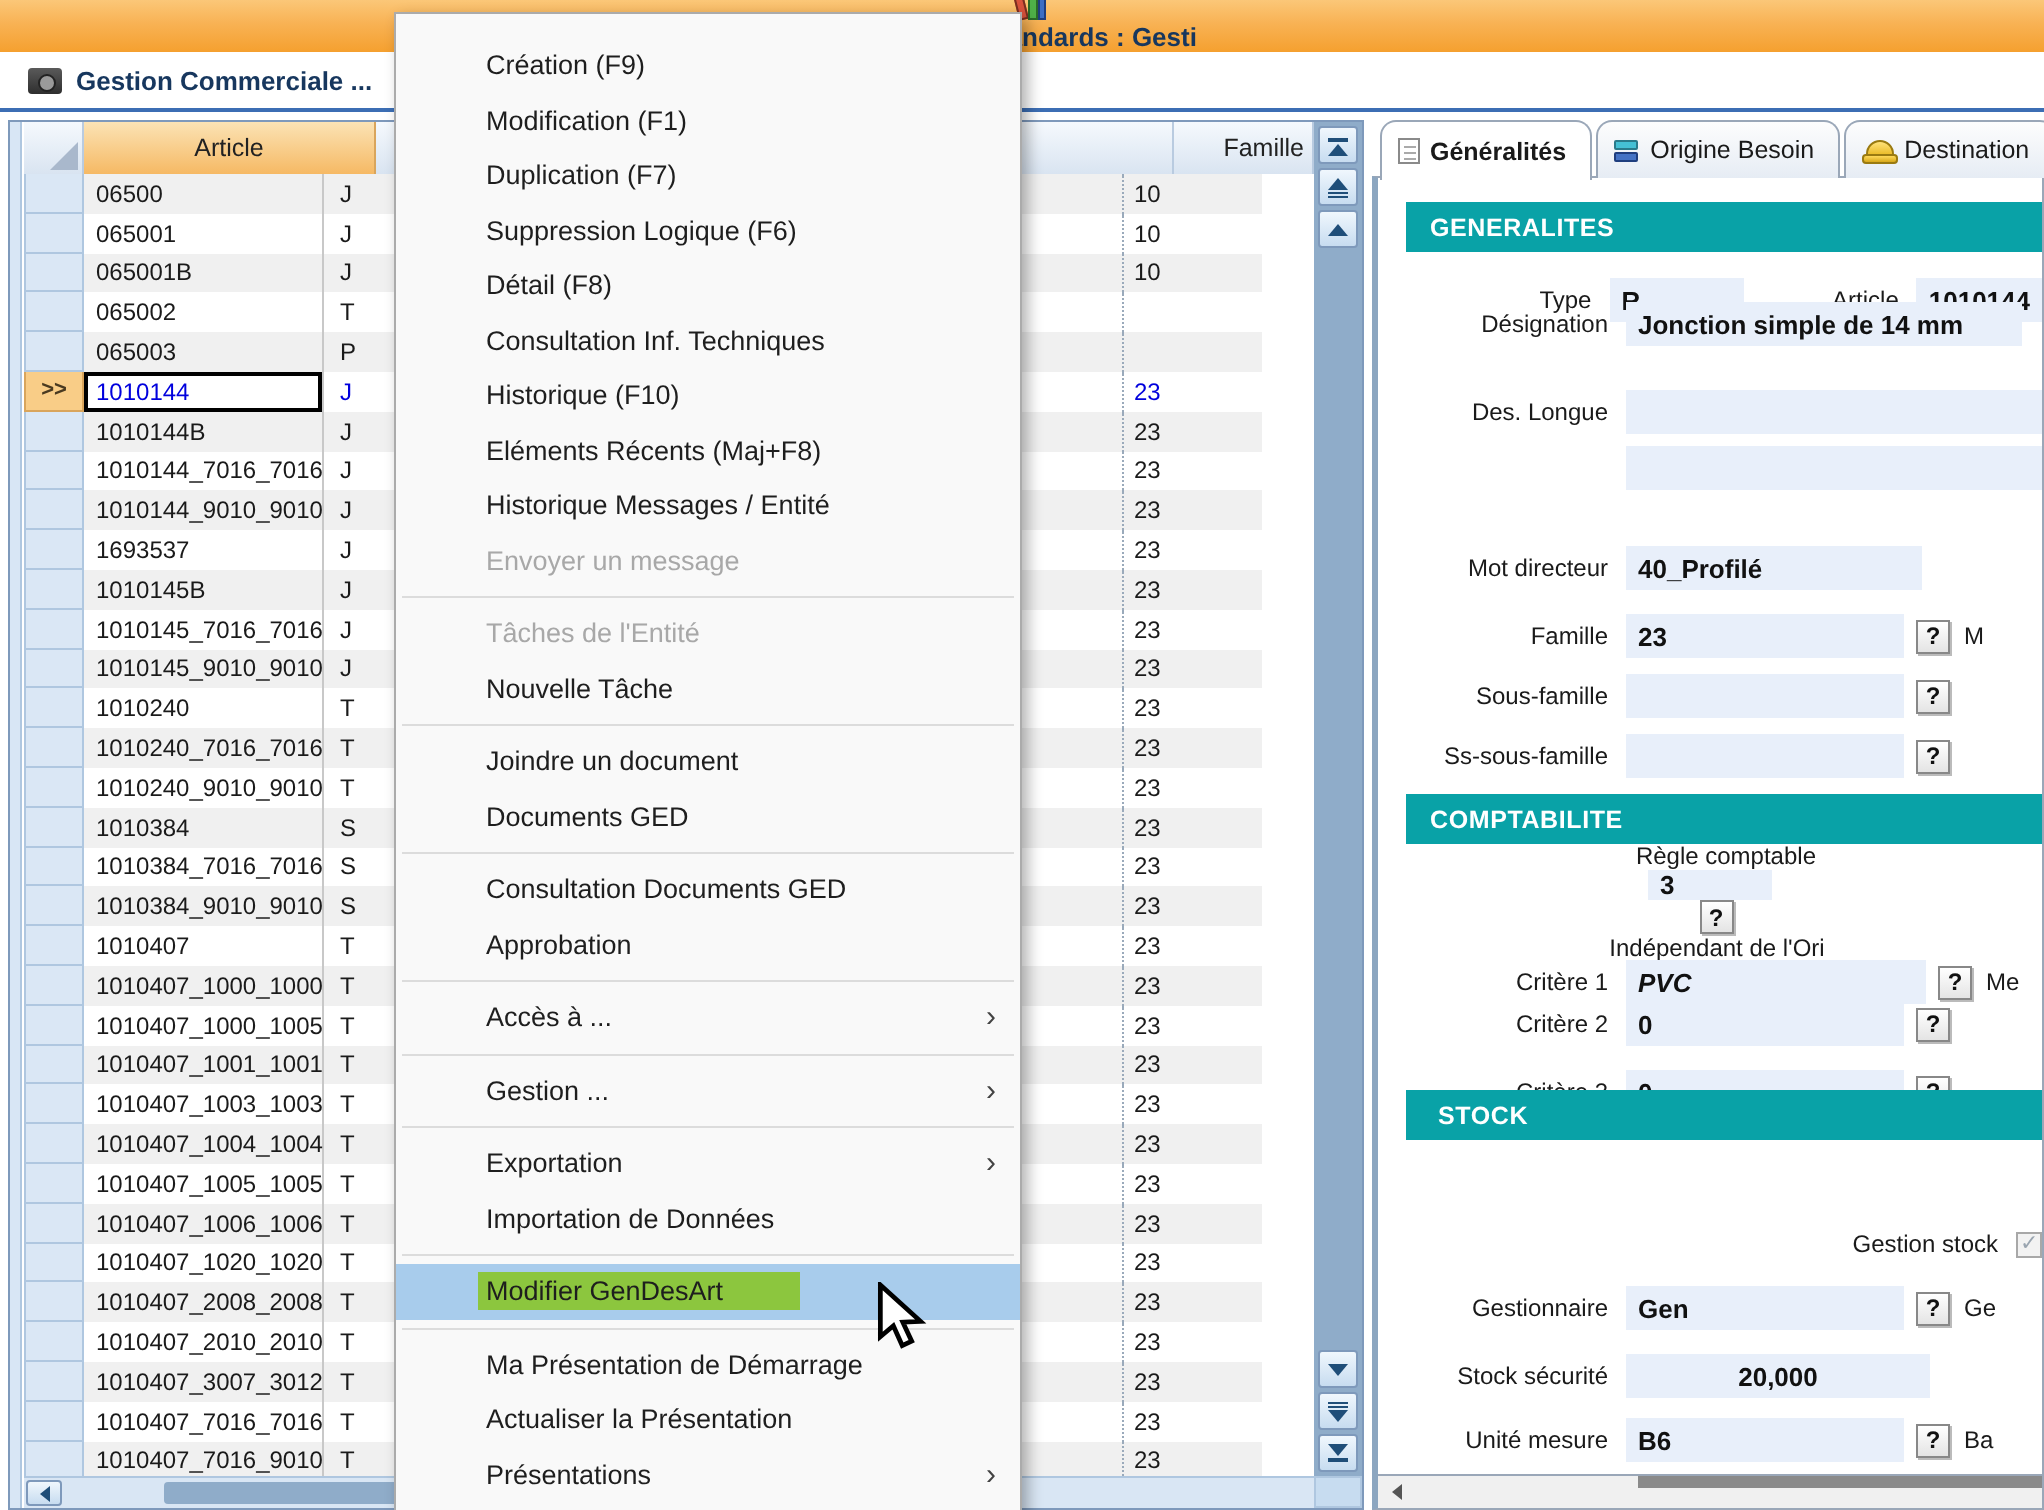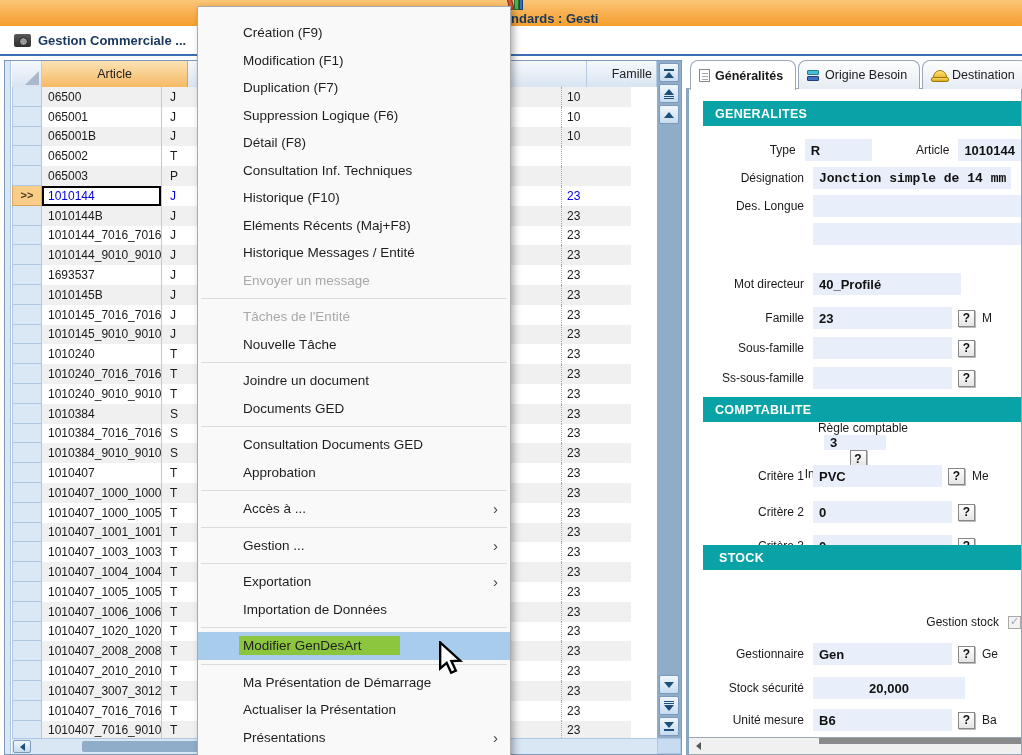--- a/index.html
+++ b/index.html
@@ -406,23 +406,23 @@
   <div class="pbody">
     <div class="secbar" style="top:12px;">GENERALITES</div>
 
     <div class="frow" style="top:50px;">
       <span class="flabel">Type</span>
       <span class="ffield" style="width:72px;">R</span>
       <span class="flabel" style="width:92px;">Article</span>
       <span class="ffield" style="flex:1;">1010144</span>
     </div>
 
-    <div class="frow" style="top:78px;">
+    <div class="frow" style="top:62px;">
       <span class="flabel">Désignation</span>
-      <span class="ffield" style="width:198px;font-family:Liberation Mono, monospace;">Jonction simple de 14 mm</span>
+      <span class="ffield" style="width:198px;">Jonction simple de 14 mm</span>
     </div>
 
     <div class="frow" style="top:106px;">
       <span class="flabel">Des. Longue</span>
       <span class="ffield" style="flex:1;"></span>
     </div>
     <div class="frow" style="top:134px;">
       <span class="flabel"></span>
       <span class="ffield" style="flex:1;"></span>
     </div>
@@ -453,23 +453,23 @@
 
     <div class="secbar" style="top:308px;">COMPTABILITE</div>
 
     <div class="frow" style="top:332px;flex-direction:column;">
       <span class="flabel">Règle comptable</span>
       <span class="ffield" style="width:62px;">3</span>
       <span class="qbtn">?</span>
       <span class="suffix">Indépendant de l'Ori</span>
     </div>
 
-    <div class="frow" style="top:376px;">
+    <div class="frow" style="top:391px;">
       <span class="flabel">Critère 1</span>
-      <span class="ffield" style="width:129px;">PVC</span>
+      <span class="ffield" style="width:150px;font-style:italic;">PVC</span>
       <span class="qbtn">?</span>
       <span class="suffix">Me</span>
     </div>
 
     <div class="frow" style="top:412px;">
       <span class="flabel">Critère 2</span>
       <span class="ffield" style="width:139px;">0</span>
       <span class="qbtn">?</span>
     </div>
 

